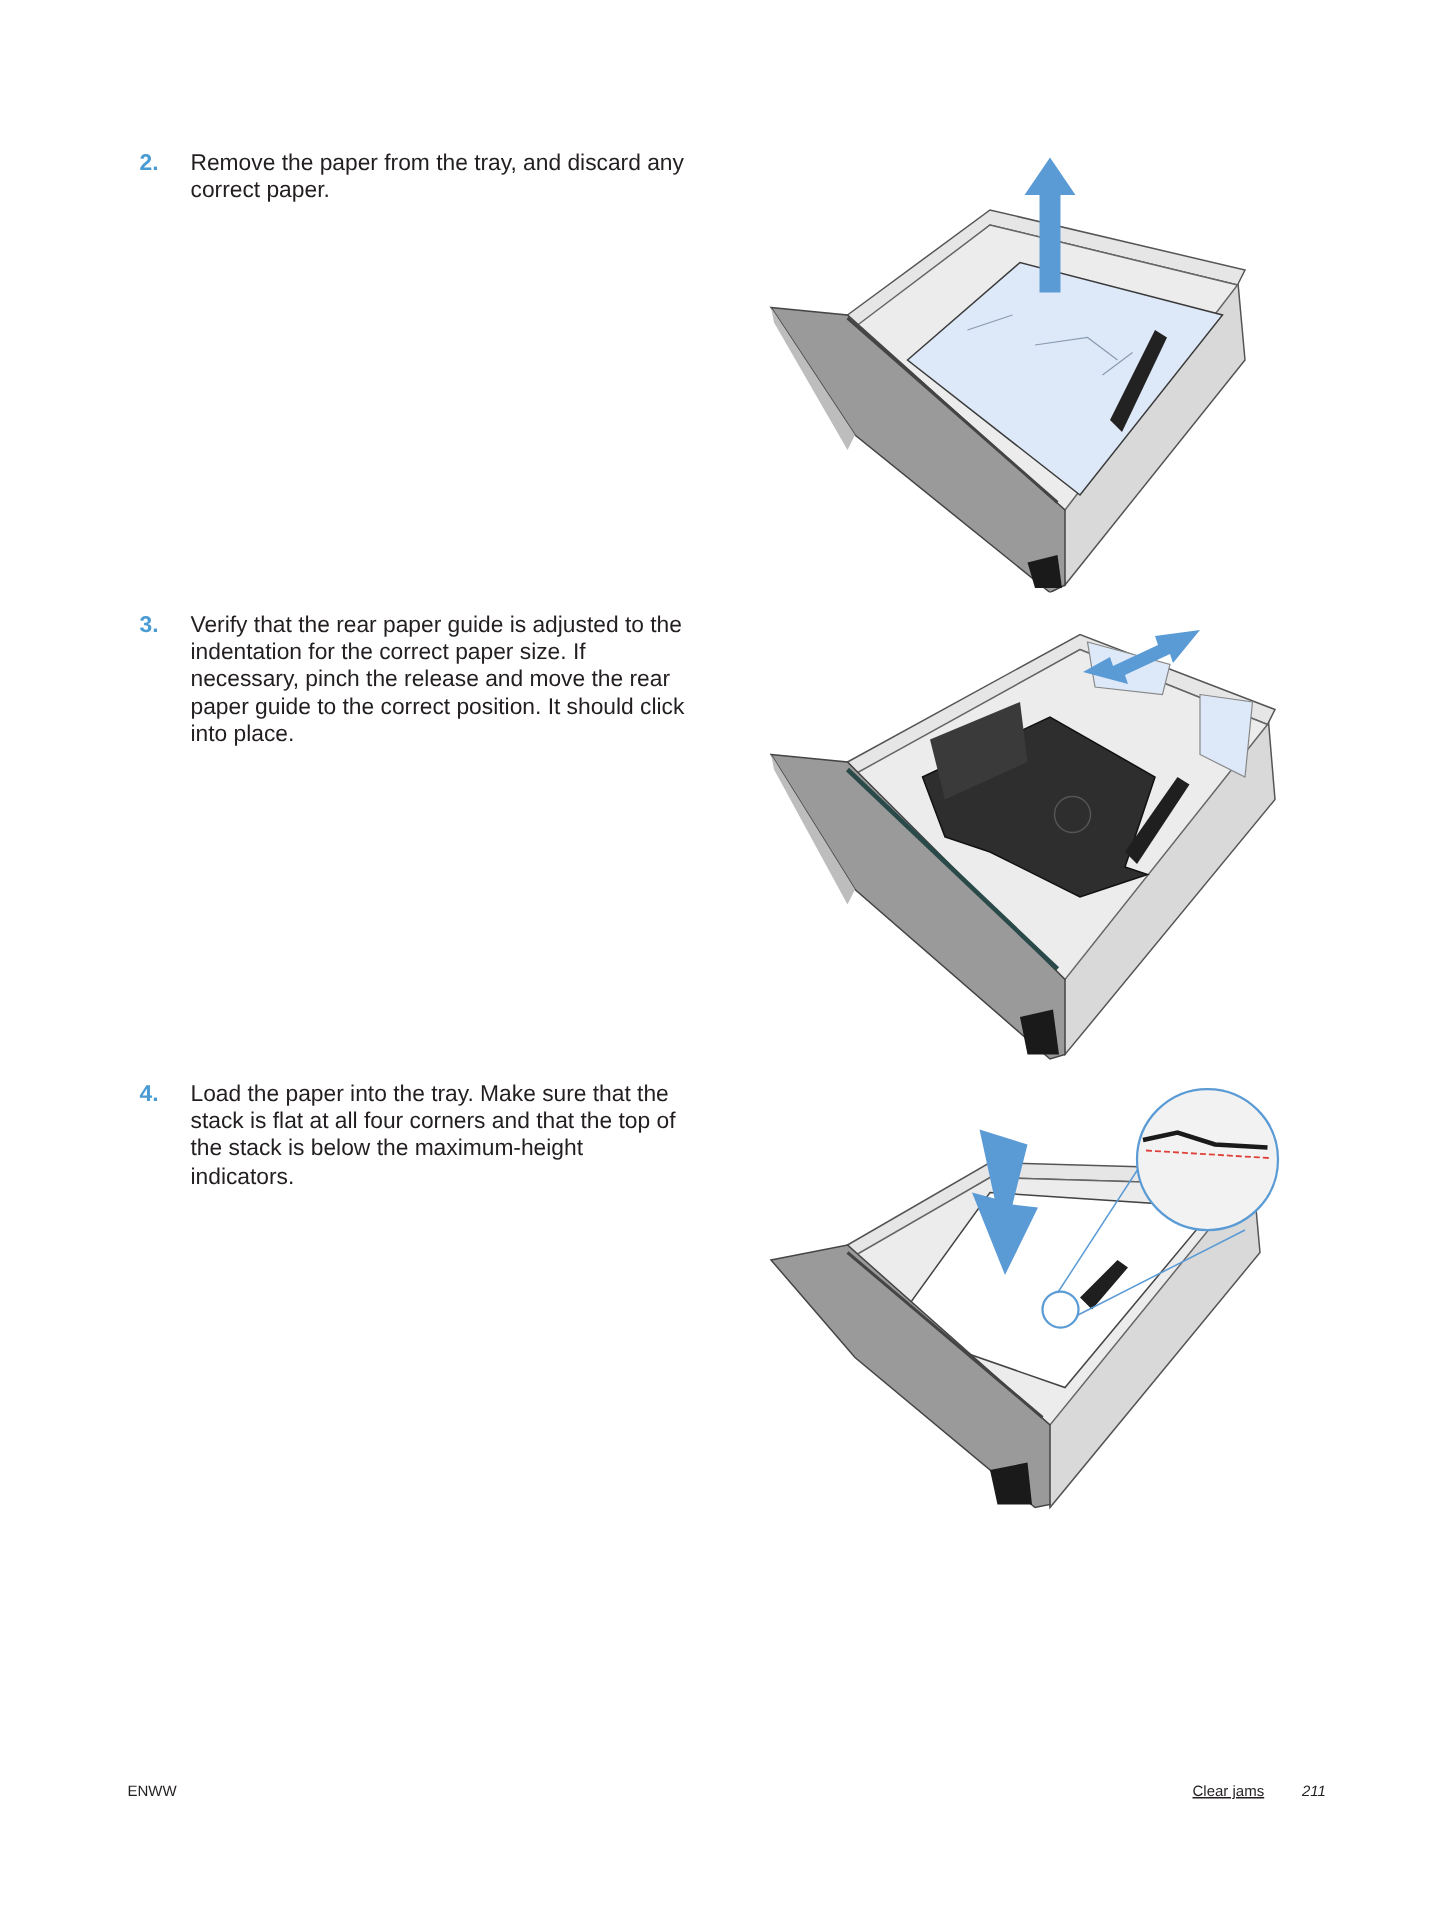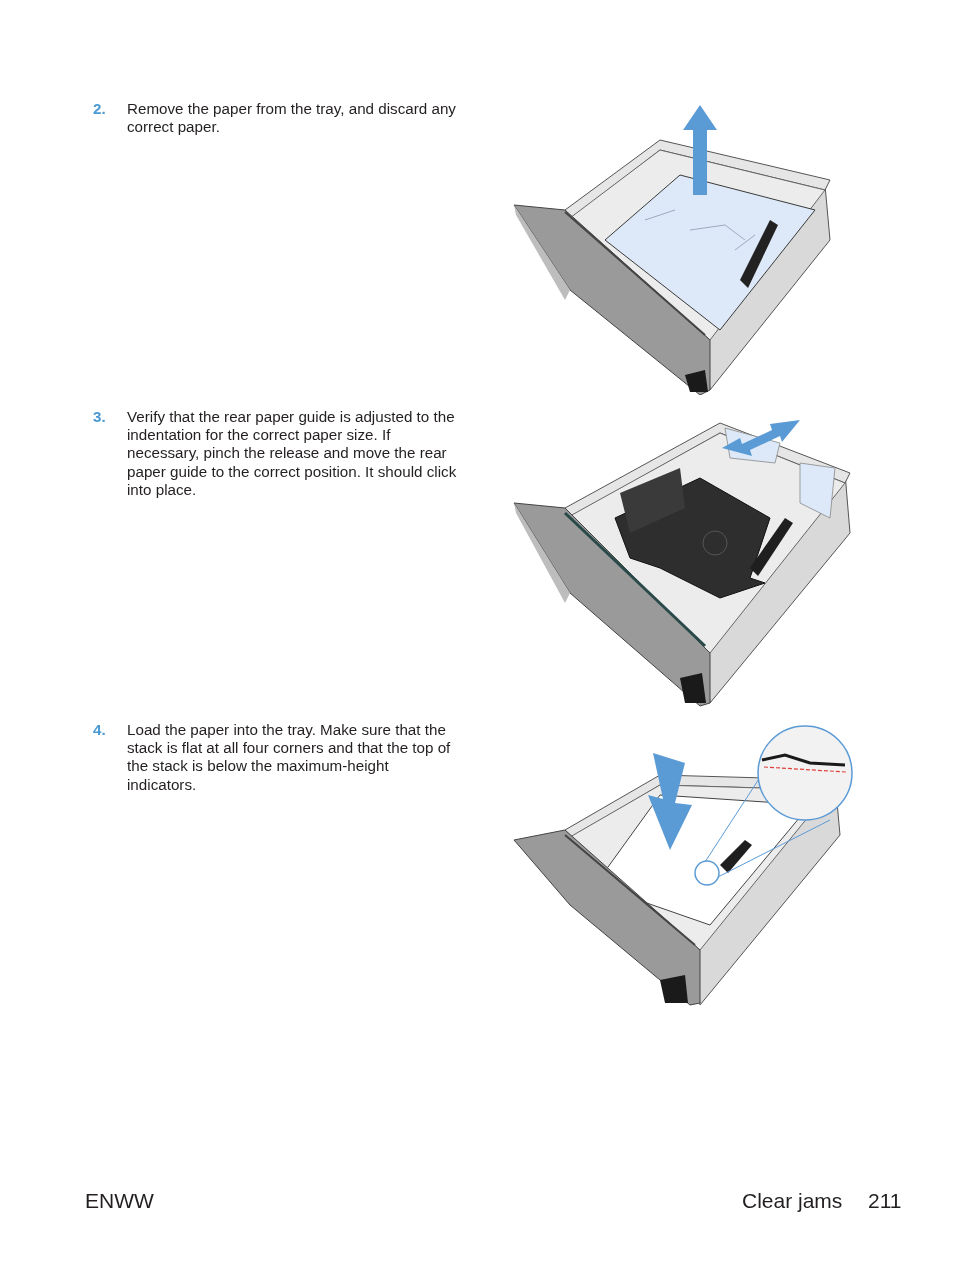--- a/index.html
+++ b/index.html
@@ -2,21 +2,21 @@
 <html><head>
 <meta charset="utf-8">
 <style>
   html, body { margin: 0; padding: 0; background: #ffffff; }
   body { width: 954px; height: 1270px; position: relative; overflow: hidden;
          font-family: "Liberation Sans", sans-serif; color: #231f20; }
   .step { position: absolute; left: 93px; width: 360px; font-size: 15.2px; line-height: 18.2px; }
   .step .num { position: absolute; left: 0; top: 0; color: #4a9ad4; font-weight: bold; }
   .step .txt { position: absolute; left: 34px; top: 0; width: 330px; }
   .fig { position: absolute; }
-  .footer { position: absolute; top: 1189px; font-size: 21px; }
+  .footer { position: absolute; top: 1189px; font-size: 10px; }
   svg { display: block; }
 </style>
 </head>
 <body>
 
 <div class="step" style="top:100px;">
   <span class="num">2.</span>
   <span class="txt">Remove the paper from the tray, and discard any correct paper.</span>
 </div>
 
@@ -95,14 +95,14 @@
     <circle cx="197" cy="148" r="12" fill="none" stroke="#5b9bd5" stroke-width="1.5"></circle>
     <line x1="195" y1="137" x2="258" y2="40" stroke="#5b9bd5" stroke-width="1"></line>
     <line x1="208" y1="152" x2="320" y2="95" stroke="#5b9bd5" stroke-width="1"></line>
     <circle cx="295" cy="48" r="47" fill="#f2f2f2" stroke="#5b9bd5" stroke-width="1.5"></circle>
     <path d="M252,35 L275,30 L300,38 L335,40" stroke="#1a1a1a" stroke-width="3" fill="none"></path>
     <path d="M254,42 L336,47" stroke="#e0403a" stroke-width="1.2" stroke-dasharray="4,2" fill="none"></path>
   </svg>
 </div>
 
 <div class="footer" style="left:85px;">ENWW</div>
-<div class="footer" style="left:742px;">Clear jams</div>
-<div class="footer" style="left:868px;">211</div>
+<div class="footer" style="left:795px;text-decoration:underline;">Clear jams</div>
+<div class="footer" style="left:868px;font-style:italic;">211</div>
 
 </body></html>

